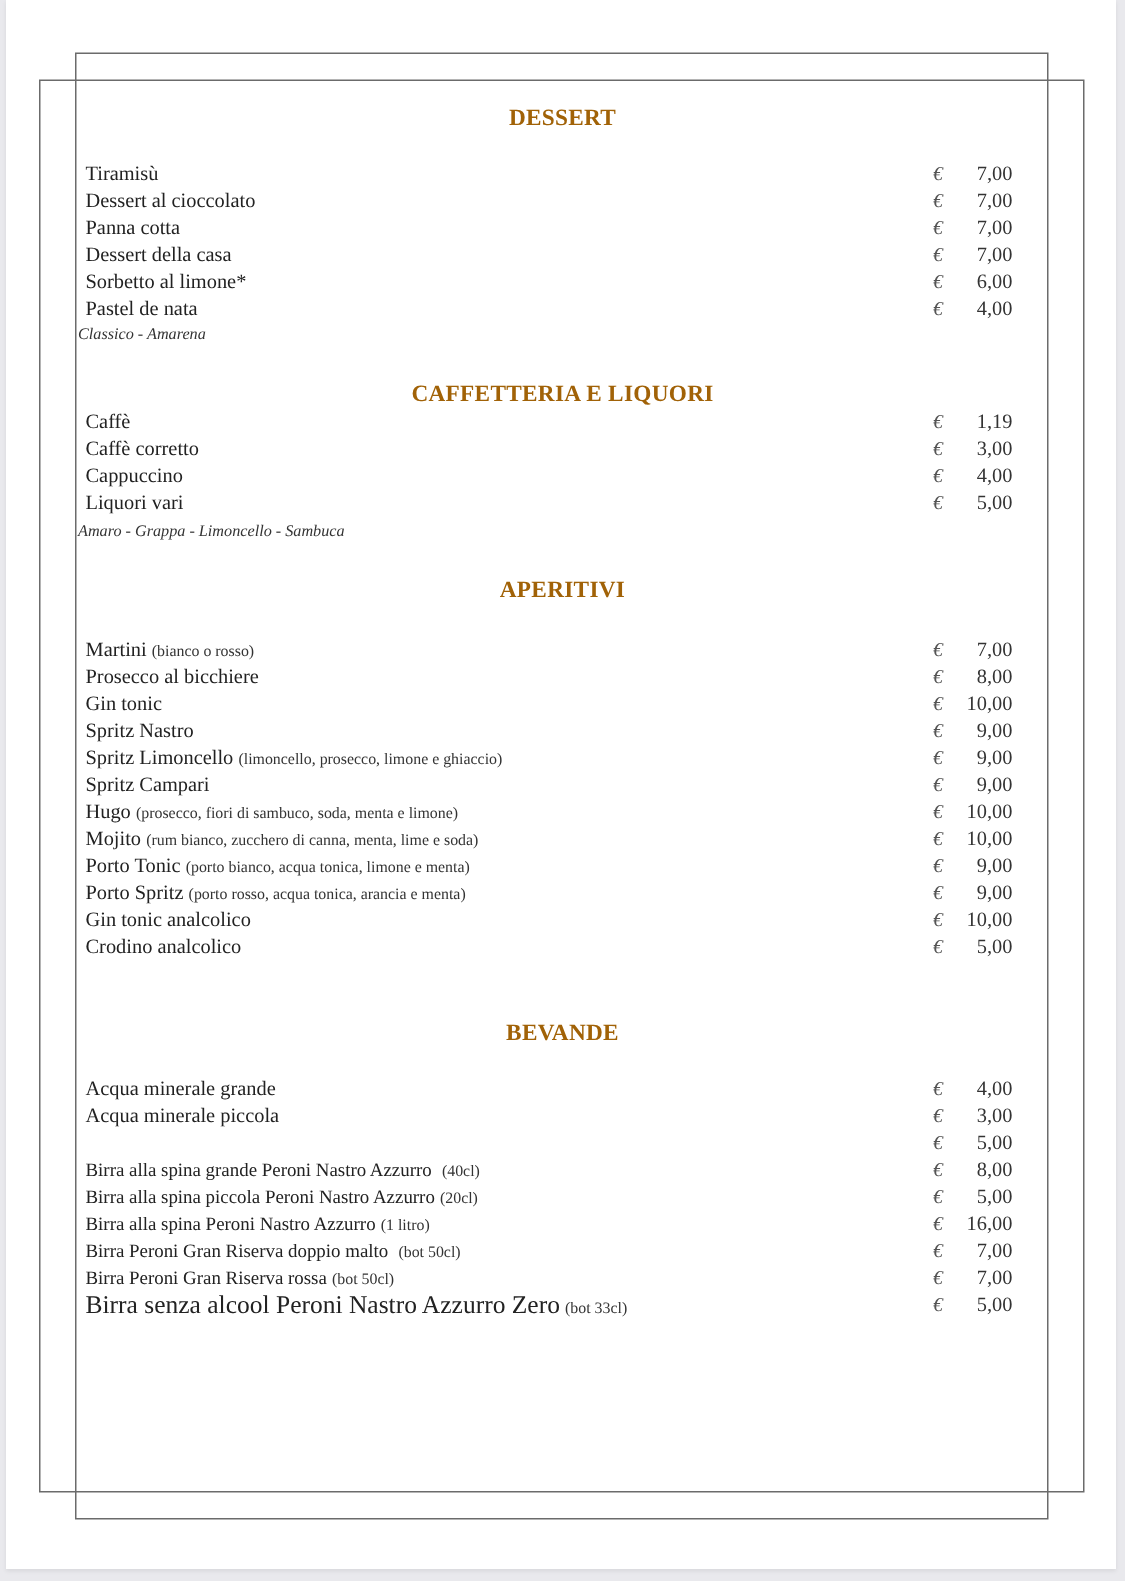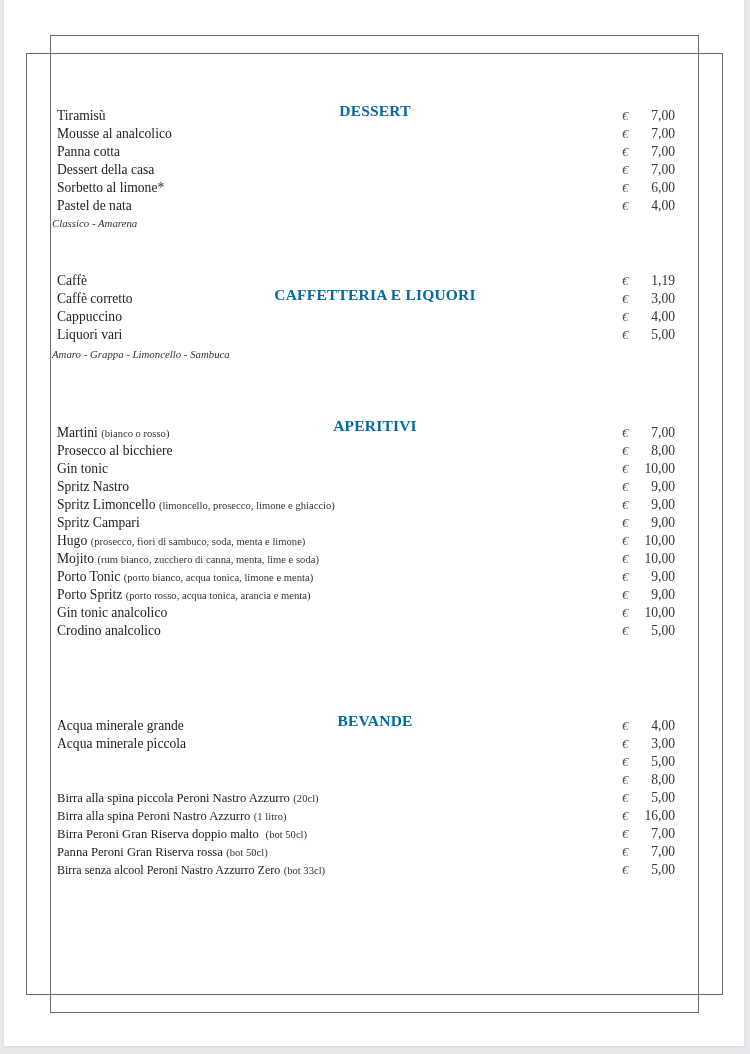--- a/index.html
+++ b/index.html
@@ -13,23 +13,22 @@
       position: absolute; left: 4px; top: 0; width: 740px; height: 1046px;
       background: #ffffff;
       box-shadow: 0 1px 3px rgba(0,0,0,0.08);
     }
     .frame { position: absolute; border: 1.6px solid #6b6b6b; box-sizing: border-box; }
     .frame-a { left: 50px; top: 35px; width: 649px; height: 978px; }
     .frame-b { left: 26px; top: 53px; width: 697px; height: 942px; }
 
     .section-title {
       position: absolute; left: 0; width: 750px; text-align: center;
-      font-weight: bold; font-size: 15.5px; letter-spacing: 0.2px; color: #0369a1;
+      font-weight: bold; font-size: 15.5px; letter-spacing: 0.2px; color: #a16207;
       line-height: 20px;
-      margin-top: 32px;
     }
     .row {
       position: absolute; left: 57px; width: 620px; height: 18px;
       font-size: 13.6px; line-height: 18px; white-space: nowrap;
     }
     .row .name { position: absolute; left: 0; top: 0; color: #222; }
     .row .note { font-size: 10.6px; color: #333; }
     .row .cur { position: absolute; left: 565px; top: 0; font-style: italic; color: #555; font-size: 13px; }
     .row .price { position: absolute; right: 2px; top: 0; color: #333; text-align: right; width: 50px; }
     .sub {
@@ -45,21 +44,21 @@
 <div class="frame frame-b"></div>
 
 <div class="section-title" style="top:69px">DESSERT</div>
 
 <div class="row" style="top:107px">
     <span class="name">Tiramisù</span>
     <span class="cur">€</span>
     <span class="price">7,00</span>
   </div>
 <div class="row" style="top:125px">
-    <span class="name">Mousse al analcolico</span>
+    <span class="name">Dessert al cioccolato</span>
     <span class="cur">€</span>
     <span class="price">7,00</span>
   </div>
 <div class="row" style="top:143px">
     <span class="name">Panna cotta</span>
     <span class="cur">€</span>
     <span class="price">7,00</span>
   </div>
 <div class="row" style="top:161px">
     <span class="name">Dessert della casa</span>
@@ -175,40 +174,41 @@
 <div class="row" style="top:735px">
     <span class="name"><span>Acqua minerale piccola</span></span>
     <span class="cur">€</span>
     <span class="price">3,00</span>
   </div>
 <div class="row" style="top:753px">
     <span class="cur">€</span>
     <span class="price">5,00</span>
   </div>
 <div class="row" style="top:771px">
+    <span class="name"><span style="font-size:12.6px">Birra alla spina grande Peroni Nastro Azzurro</span>&nbsp; <span class="note">(40cl)</span></span>
     <span class="cur">€</span>
     <span class="price">8,00</span>
   </div>
 <div class="row" style="top:789px">
     <span class="name"><span style="font-size:12.6px">Birra alla spina piccola Peroni Nastro Azzurro</span> <span class="note">(20cl)</span></span>
     <span class="cur">€</span>
     <span class="price">5,00</span>
   </div>
 <div class="row" style="top:807px">
     <span class="name"><span style="font-size:12.6px">Birra alla spina Peroni Nastro Azzurro</span> <span class="note">(1 litro)</span></span>
     <span class="cur">€</span>
     <span class="price">16,00</span>
   </div>
 <div class="row" style="top:825px">
     <span class="name"><span style="font-size:12.6px">Birra Peroni Gran Riserva doppio malto</span>&nbsp; <span class="note">(bot 50cl)</span></span>
     <span class="cur">€</span>
     <span class="price">7,00</span>
   </div>
 <div class="row" style="top:843px">
-    <span class="name"><span style="font-size:12.6px">Panna Peroni Gran Riserva rossa</span> <span class="note">(bot 50cl)</span></span>
+    <span class="name"><span style="font-size:12.6px">Birra Peroni Gran Riserva rossa</span> <span class="note">(bot 50cl)</span></span>
     <span class="cur">€</span>
     <span class="price">7,00</span>
   </div>
 <div class="row" style="top:861px">
-    <span class="name"><span style="font-size:12px">Birra senza alcool Peroni Nastro Azzurro Zero</span> <span class="note">(bot 33cl)</span></span>
+    <span class="name"><span style="font-size:17px">Birra senza alcool Peroni Nastro Azzurro Zero</span> <span class="note">(bot 33cl)</span></span>
     <span class="cur">€</span>
     <span class="price">5,00</span>
   </div>
 
 </body></html>

